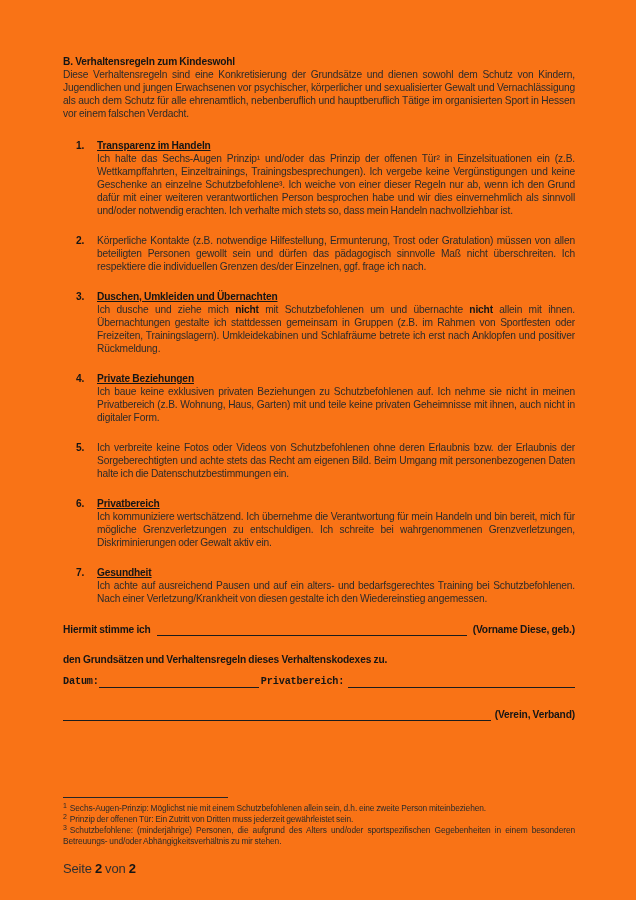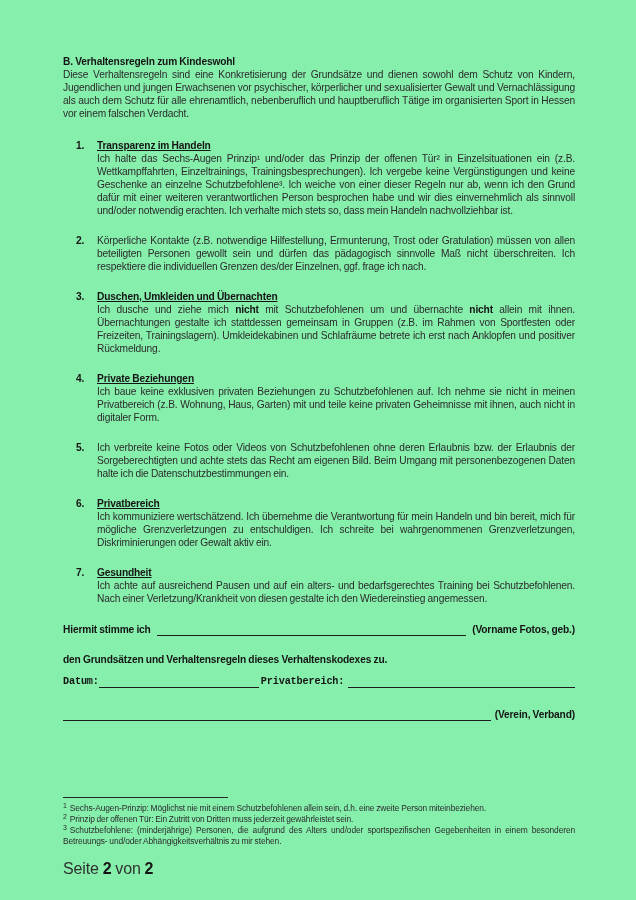--- a/index.html
+++ b/index.html
@@ -1,20 +1,20 @@
 <!DOCTYPE html>
 <html lang="de"><head>
 <meta charset="utf-8">
 <style>
   html,body{margin:0;padding:0;background:#ffffff;}
   .page{
     position:relative;
     width:636px;height:900px;
     box-sizing:border-box;
-    background:#86efac;
+    background:#f97316;
     color:#2b2b2b;
     font-family:"Liberation Sans","DejaVu Sans",sans-serif;
     font-size:10.2px;
     line-height:13px;
     letter-spacing:-0.15px;
     word-spacing:-0.4px;
     padding:55px 61px 0 63px;
     overflow:hidden;
   }
   .bold, .doc-heading, .rule-num, .rule-title, .sign-row, .fn-none{ font-weight:bold; color:#151515; }
@@ -38,21 +38,21 @@
   .verein-row{ margin-top:19px; }
   .org-hint{ margin-left:4px; white-space:nowrap; }
   .footer-area{
     position:absolute; left:63px; right:61px; top:797px;
   }
   .fn-sep{ width:165px; height:1px; background:#262626; margin-bottom:5px; }
   .footnotes{ font-size:8.4px; line-height:11px; letter-spacing:-0.1px; color:#2b2b2b; }
   .fn{ margin:0; }
   .fn.justify{ text-align:justify; }
   .fn-marker{ font-size:7px; position:relative; top:-3px; margin-right:3px; }
-  .page-num{ margin-top:15px; font-size:16px; color:#303030; }
+  .page-num{ margin-top:15px; font-size:13px; color:#303030; }
   .page-num .n{ font-weight:bold; color:#151515; }
 </style>
 </head>
 <body>
 
 <div class="page">
 
   <p class="doc-heading">B. Verhaltensregeln zum Kindeswohl</p>
   <p class="intro">Diese Verhaltensregeln sind eine Konkretisierung der Grundsätze und dienen sowohl dem Schutz von Kindern, Jugendlichen und jungen Erwachsenen vor psychischer, körperlicher und sexualisierter Gewalt und Vernachlässigung als auch dem Schutz für alle ehrenamtlich, nebenberuflich und hauptberuflich Tätige im organisierten Sport in Hessen vor einem falschen Verdacht.</p>
 
@@ -97,21 +97,21 @@
       <p class="rule-title">Gesundheit</p>
       <p class="rule-body">Ich achte auf ausreichend Pausen und auf ein alters- und bedarfsgerechtes Training bei Schutzbefohlenen. Nach einer Verletzung/Krankheit von diesen gestalte ich den Wiedereinstieg angemessen.</p>
     </div>
 
   </div>
 
   <div>
     <div class="sign-row">
       <span class="consent-lead">Hiermit stimme ich</span>
       <span class="blank flex1"></span>
-      <span class="name-hint">(Vorname Fotos, geb.)</span>
+      <span class="name-hint">(Vorname Diese, geb.)</span>
     </div>
     <div class="sign-row consent-agree">
       <span>den Grundsätzen und Verhaltensregeln dieses Verhaltenskodexes zu.</span>
     </div>
     <div class="sign-row datum-row">
       <span>Datum:</span>
       <span class="blank datum-blank"></span>
       <span class="unterschrift-label">Privatbereich:</span>
       <span class="blank flex1"></span>
     </div>

